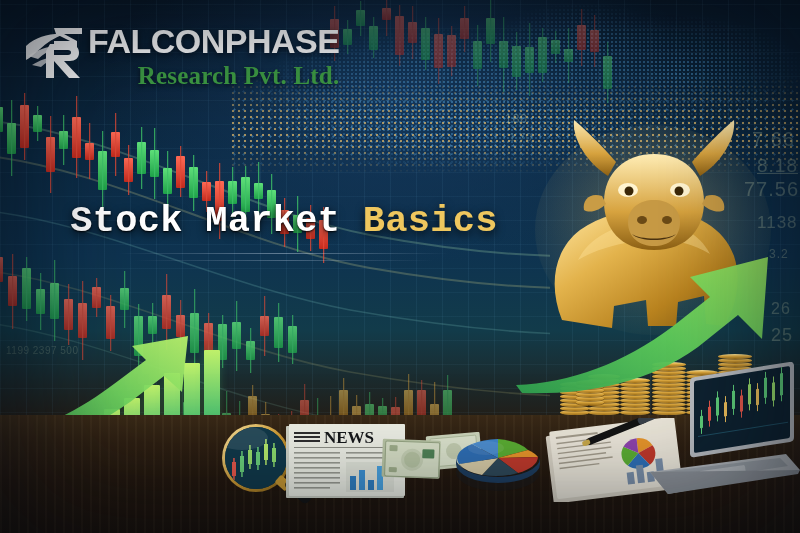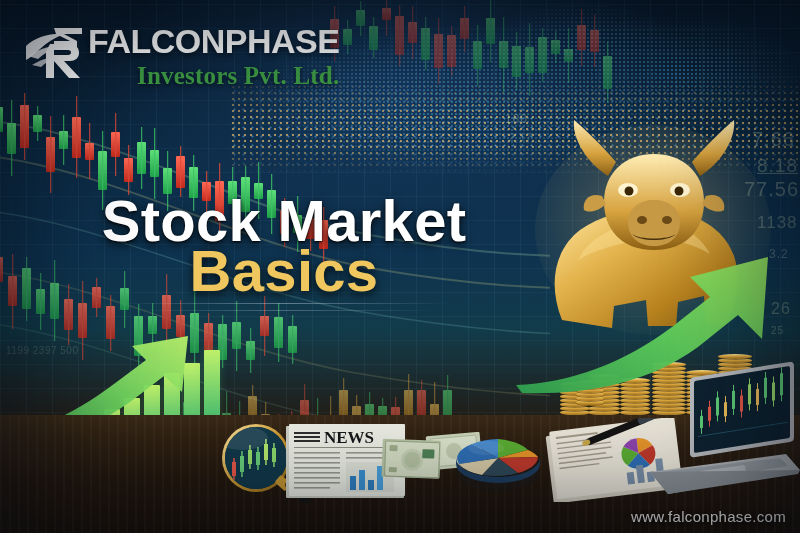--- a/index.html
+++ b/index.html
@@ -152,22 +152,22 @@
     padding:10px 0 14px;
   }
   #headline:before {
     content:""; position:absolute; left:0; right:0; top:0; bottom:0;
     background:linear-gradient(180deg, rgba(7,28,48,.30), rgba(7,28,48,.52) 45%, rgba(7,28,48,.25));
     -webkit-mask-image:linear-gradient(90deg, transparent 0%, #000 12%, #000 82%, transparent 100%);
     mask-image:linear-gradient(90deg, transparent 0%, #000 12%, #000 82%, transparent 100%);
     z-index:-1;
   }
   #title {
-    font-family:Liberation Sans, sans-serif;
-    font-weight:bold; font-size:58px; line-height:50px;
+    font-family:Liberation Mono, monospace;
+    font-weight:bold; font-size:37px; line-height:50px;
     color:#ffffff; letter-spacing:.3px;
     text-shadow:0 3px 10px rgba(0,0,0,.75), 0 1px 2px rgba(0,0,0,.9);
   }
   #title .accent { color:#efc75e; text-shadow:0 3px 10px rgba(0,0,0,.8); }
   .rule {
     width:330px; height:1px; margin:7px auto 6px;
     background:linear-gradient(90deg, transparent, rgba(210,225,240,.42), transparent);
   }
   #subtitle {
     font-family:"Liberation Serif", serif;
@@ -694,23 +694,23 @@
     </defs>
     <path d="M16,150 C70,148 124,128 172,92 L210,62 L190,42 L268,22 L262,104 L238,80 L198,112 C146,150 82,160 22,158 Z" fill="url(#gar)" opacity=".96"></path>
   </svg>
 
   <div id="tickers">
       <div class="ticker" style="left: 752px; top: 128px; font-size: 20px;">7.66</div>
       <div class="ticker" style="left: 757px; top: 155px; font-size: 19px; text-decoration: underline;">8.18</div>
       <div class="ticker" style="left: 744px; top: 178px; font-size: 20px;">77.56</div>
       <div class="ticker" style="left: 757px; top: 213px; font-size: 17px;">1138</div>
       <div class="ticker" style="left: 505px; top: 112px; font-size: 12px;">180</div>
-      <div class="ticker tiny" style="left: 509px; top: 131px; font-size: 11px;">2.17</div>
+      <div class="ticker tiny" style="left: 509px; top: 131px; font-size: 11px;">1.70</div>
       <div class="ticker" style="left: 771px; top: 300px; font-size: 16px;">26</div>
-      <div class="ticker" style="left: 771px; top: 325px; font-size: 10px;">25</div>
+      <div class="ticker" style="left: 771px; top: 325px; font-size: 18px;">25</div>
       <div class="ticker" style="left: 767px; top: 350px; font-size: 13px; margin-left: 40px;">11.9</div>
       <div class="ticker" style="left: 769px; top: 247px; font-size: 12px;">3.2</div>
       <div class="ticker tiny" style="left: 6px; top: 345px; font-size: 10px;">1199 2397 500</div>
     </div>
 
   <div class="deskedge"></div>
   <div class="desk"></div>
 
   <svg id="magnifier" viewBox="0 0 108 94">
     <defs>
@@ -884,29 +884,28 @@
       <g fill="#ffffff">
         <path d="M2,22 C12,13 26,9 40,10 C30,14 22,19 16,25 C10,30 6,34 2,36 Z" opacity=".95"></path>
         <path d="M4,32 C13,26 24,22 34,22 C26,26 19,30 14,35 Z" opacity=".85"></path>
         <path d="M8,41 C16,36 24,33 32,33 C26,36 21,39 17,43 Z" opacity=".75"></path>
         <path d="M30,4 L58,4 L58,10 L40,10 L53,17 L53,23 L30,23 L30,17 L46,17 L32,10 Z"></path>
         <path d="M26,20 L46,20 C52,20 55,24 55,29 C55,34 51,37 46,37 L40,37 L56,54 L45,54 L30,37 L30,54 L22,54 L22,27 Z M30,26 L30,31 L44,31 C46,31 47,30 47,28.5 C47,27 46,26 44,26 Z"></path>
       </g>
     </svg>
     <div id="logo-text">
       <div id="brand-name">FALCONPHASE</div>
-      <div id="brand-sub">Investors Pvt. Ltd.</div>
+      <div id="brand-sub">Research Pvt. Ltd.</div>
     </div>
   </div>
 
   <div id="headline">
     <div id="title">
       <span>Stock Market</span>
       <span class="accent">Basics</span>
     </div>
     <div class="rule"></div>
     <div class="rule2"></div>
   </div>
 
-  <div id="website">www.falconphase.com</div>
 
   <div class="vig"></div>
 </div>
 
 </body></html>

